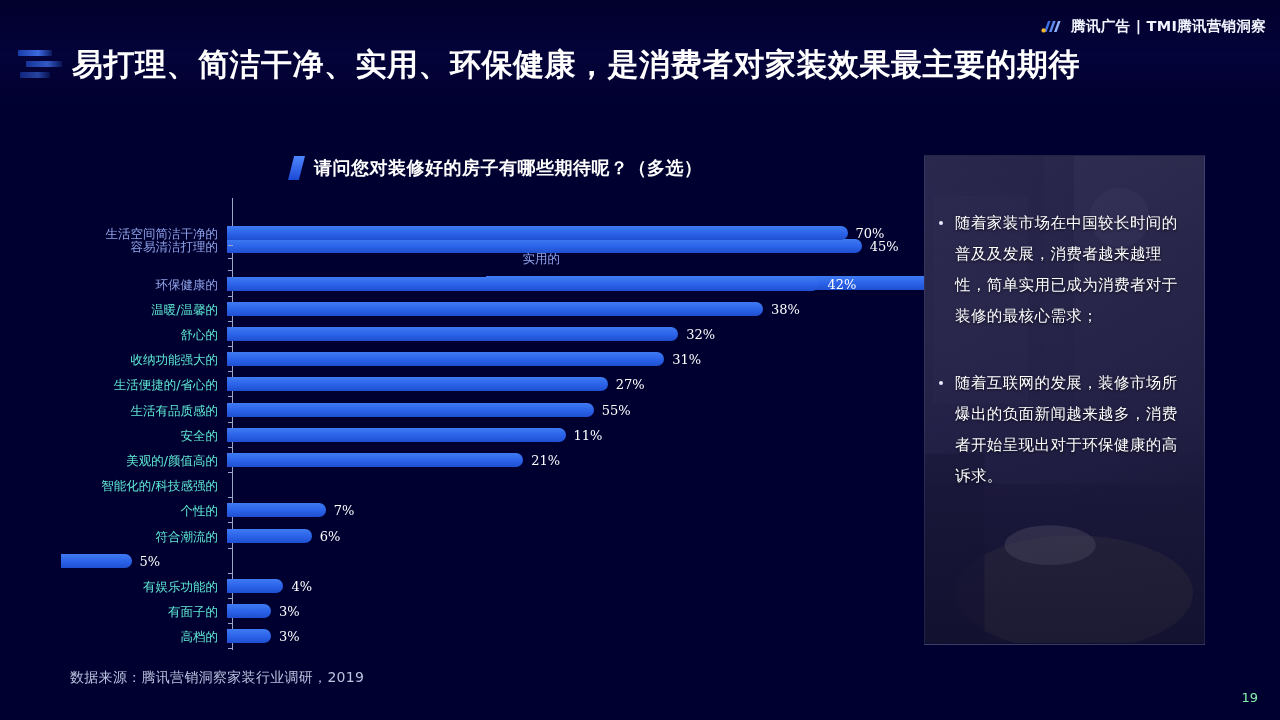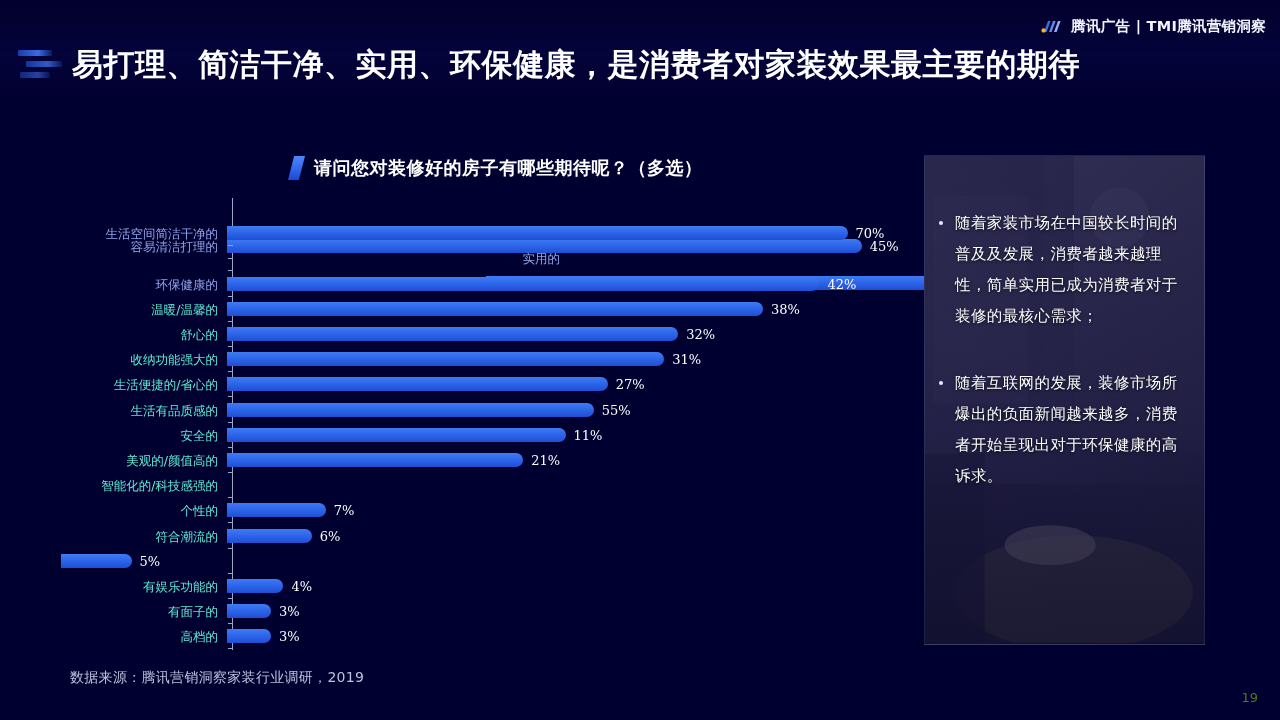--- a/index.html
+++ b/index.html
@@ -134,21 +134,21 @@
 
   
   #source-note {
     position: absolute; left: 62px; top: 669px;
     color: #b9c2de; font-size: 14px; letter-spacing: .3px;
     font-family: "DejaVu Sans", sans-serif;
     margin-left: 8px;
   }
   #page-number {
     position: absolute; right: 22px; top: 690px;
-    color: #4d7c0f; font-size: 13px;
+    color: #86efac; font-size: 13px;
     font-family: "DejaVu Sans", sans-serif;
   }
 </style>
 </head>
 <body>
 
 <div id="slide">
 
   <div id="header-band">
     <div id="brand">

